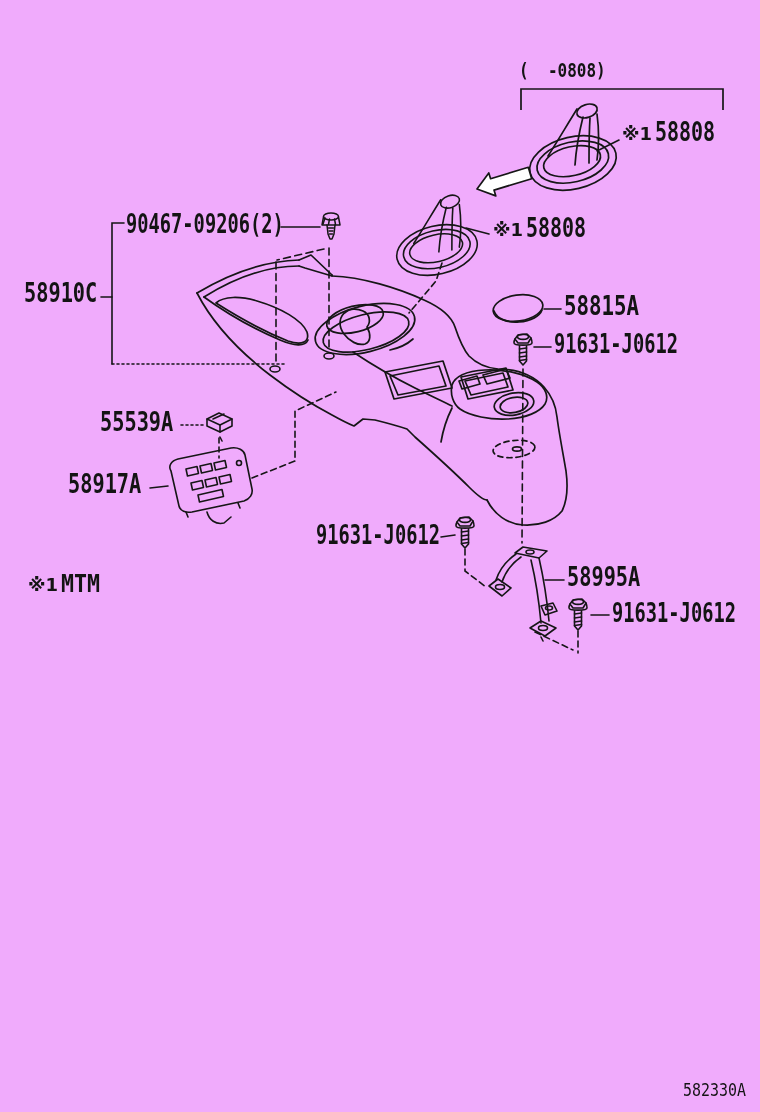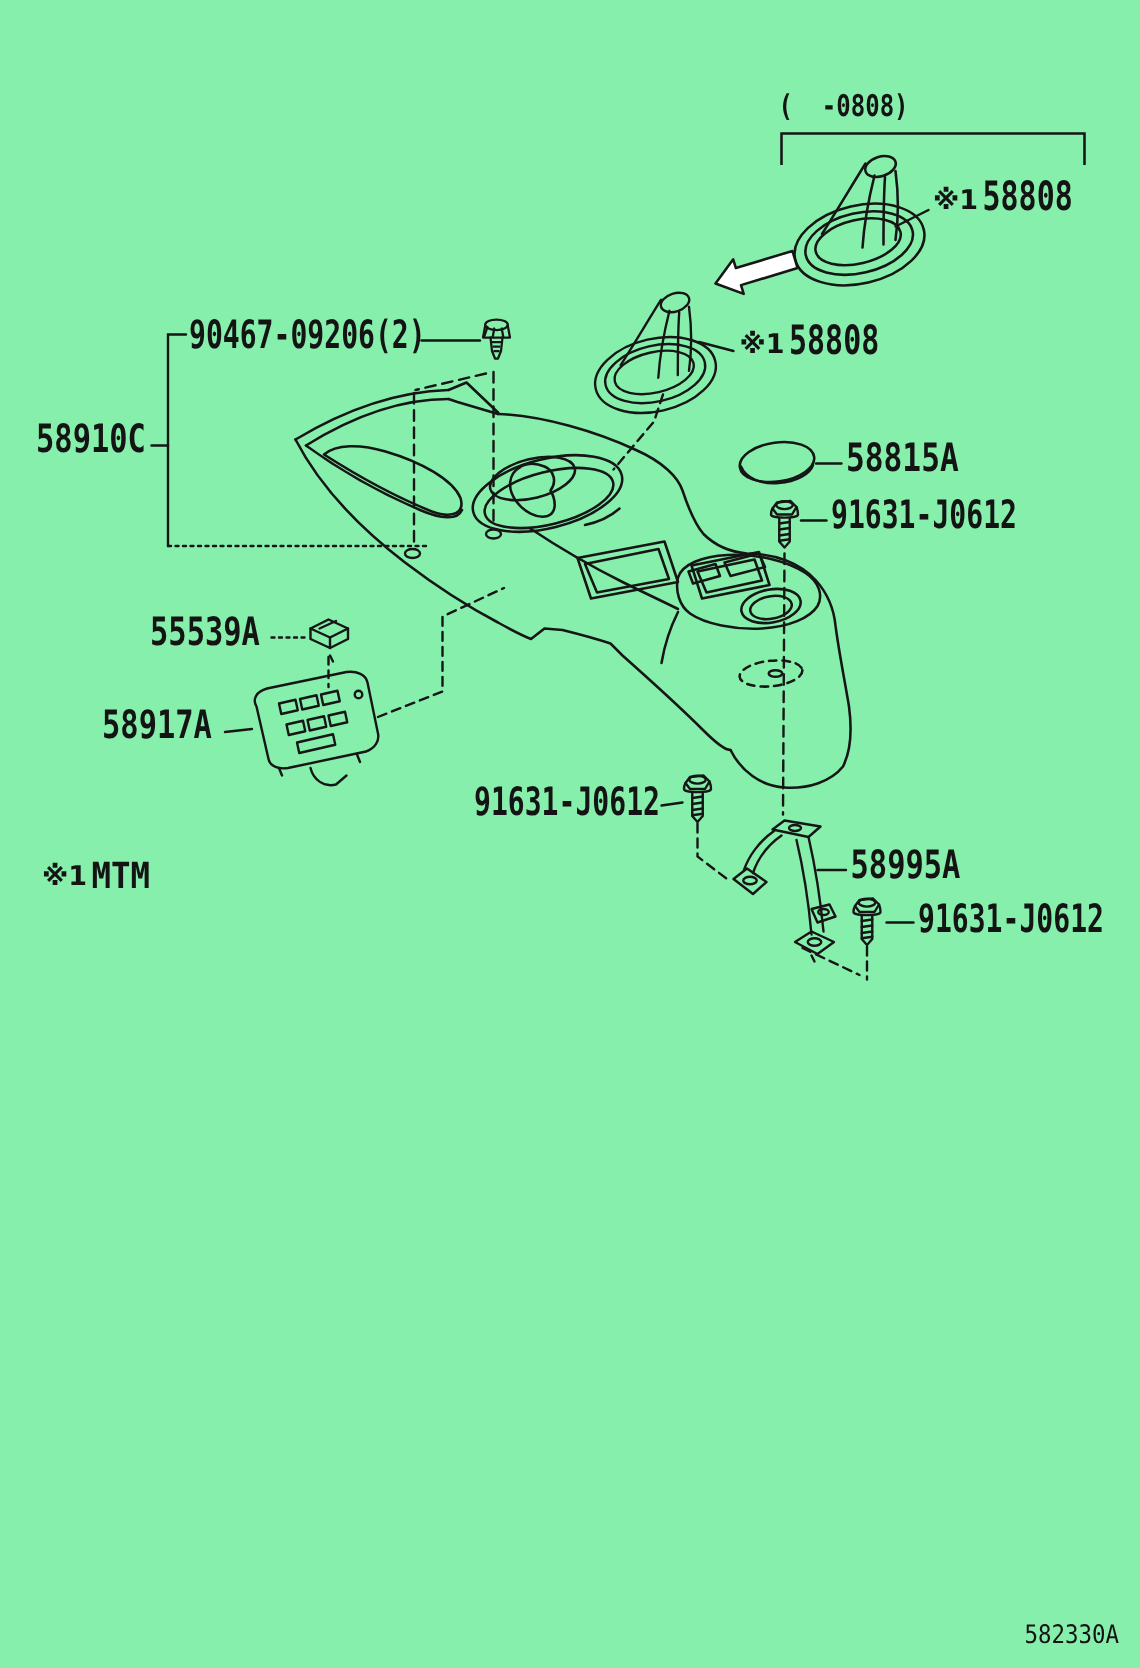--- a/index.html
+++ b/index.html
@@ -1,16 +1,16 @@
 <!DOCTYPE html>
 <html><head>
 <meta charset="utf-8">
 <style>
   html,body{margin:0;padding:0;background:#fff;}
-  #stage{position:relative;width:760px;height:1112px;background:#86efac;overflow:hidden;
+  #stage{position:relative;width:760px;height:1112px;background:#f0abfc;overflow:hidden;
          font-family:"DejaVu Sans Mono",monospace;}
   #art{position:absolute;left:0;top:0;}
   .lbl{position:absolute;font-family:"DejaVu Sans Mono",monospace;font-weight:bold;
        color:#141414;line-height:1;white-space:pre;transform-origin:0 0;}
   .combo{position:absolute;display:flex;align-items:flex-end;gap:3px;color:#141414;}
   .mark{font-family:"DejaVu Sans","DejaVu Sans Mono",sans-serif;font-weight:bold;
         font-size:18px;line-height:1;padding-bottom:2px;}
   .big{font-family:"DejaVu Sans Mono",monospace;font-weight:bold;font-size:27px;
        line-height:1;transform:scaleX(0.74);transform-origin:0 100%;}
   .fig{position:absolute;font-family:"DejaVu Sans Mono",monospace;font-weight:normal;

